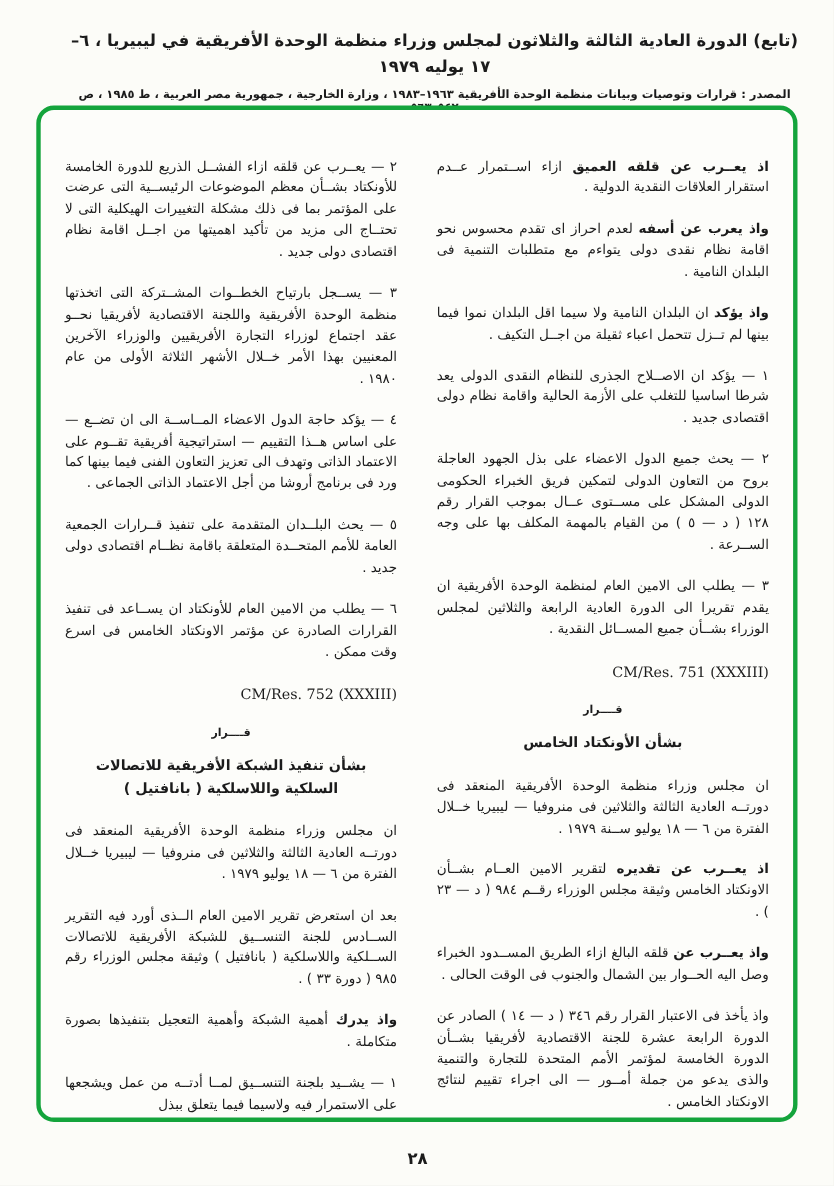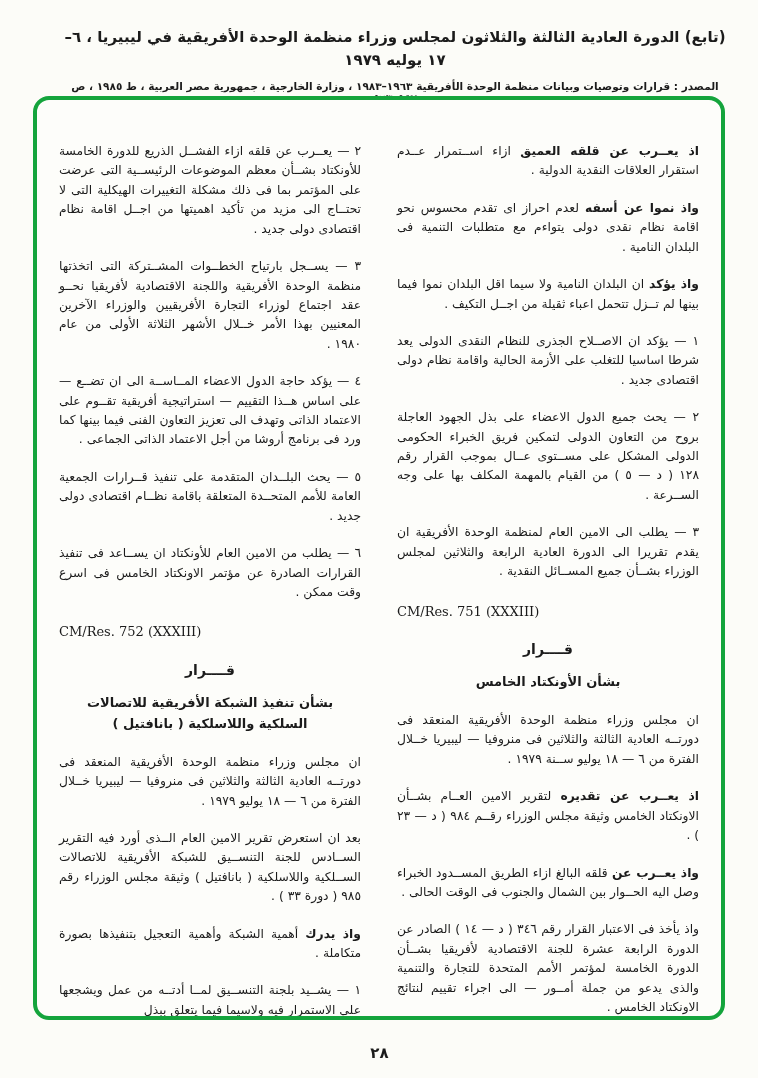--- a/index.html
+++ b/index.html
@@ -50,29 +50,29 @@
   .col {
     flex: 1;
     text-align: justify;
     font-size: 12.3px;
     line-height: 1.58;
   }
   .para { margin-bottom: 10px; margin-top: 18px; }
   .para .lead { font-weight: bold; }
   .res-id {
     direction: ltr;
-    text-align: left;
+    text-align: right;
     font-family: "DejaVu Serif", serif;
     font-size: 13px;
     margin: 20px 0 16px 0;
   }
   .res-heading {
     text-align: center;
     font-weight: bold;
-    font-size: 14px;
+    font-size: 10px;
     margin: 8px 0 12px 0;
   }
   .res-subtitle {
     text-align: center;
     font-weight: bold;
     font-size: 13px;
     line-height: 1.6;
     margin-bottom: 14px;
   }
   .page-number {
@@ -93,21 +93,21 @@
   <header class="doc-header">
     <div class="header-title">(تابع) الدورة العادية الثالثة والثلاثون لمجلس وزراء منظمة الوحدة الأفريقية في ليبيريا ، ٦–١٧ يوليه ١٩٧٩</div>
     <div class="header-source">المصدر : قرارات وتوصيات وبيانات منظمة الوحدة الأفريقية ١٩٦٣–١٩٨٣ ، وزارة الخارجية ، جمهورية مصر العربية ، ط ١٩٨٥ ، ص ٥٤٢–٥٦٣</div>
   </header>
 
   <div class="frame">
     <div class="columns">
 
       <section class="col">
         <p class="para"><strong class="lead">اذ يعــرب عن قلقه العميق</strong> <span>ازاء اســتمرار عــدم استقرار العلاقات النقدية الدولية .</span></p>
-        <p class="para"><strong class="lead">واذ نموا عن أسفه</strong> <span>لعدم احراز اى تقدم محسوس نحو اقامة نظام نقدى دولى يتواءم مع متطلبات التنمية فى البلدان النامية .</span></p>
+        <p class="para"><strong class="lead">واذ يعرب عن أسفه</strong> <span>لعدم احراز اى تقدم محسوس نحو اقامة نظام نقدى دولى يتواءم مع متطلبات التنمية فى البلدان النامية .</span></p>
         <p class="para"><strong class="lead">واذ يؤكد</strong> <span>ان البلدان النامية ولا سيما اقل البلدان نموا فيما بينها لم تــزل تتحمل اعباء ثقيلة من اجــل التكيف .</span></p>
         <p class="para"><span>١ — يؤكد ان الاصــلاح الجذرى للنظام النقدى الدولى يعد شرطا اساسيا للتغلب على الأزمة الحالية واقامة نظام دولى اقتصادى جديد .</span></p>
         <p class="para"><span>٢ — يحث جميع الدول الاعضاء على بذل الجهود العاجلة بروح من التعاون الدولى لتمكين فريق الخبراء الحكومى الدولى المشكل على مســتوى عــال بموجب القرار رقم ١٢٨ ( د — ٥ ) من القيام بالمهمة المكلف بها على وجه الســرعة .</span></p>
         <p class="para"><span>٣ — يطلب الى الامين العام لمنظمة الوحدة الأفريقية ان يقدم تقريرا الى الدورة العادية الرابعة والثلاثين لمجلس الوزراء بشــأن جميع المســائل النقدية .</span></p>
 
         <div class="res-id">CM/Res. 751 (XXXIII)</div>
         <h3 class="res-heading">قــــرار</h3>
         <h4 class="res-subtitle">بشأن الأونكتاد الخامس</h4>
 
         <p class="para"><span>ان مجلس وزراء منظمة الوحدة الأفريقية المنعقد فى دورتــه العادية الثالثة والثلاثين فى منروفيا — ليبيريا خــلال الفترة من ٦ — ١٨ يوليو ســنة ١٩٧٩ .</span></p>

